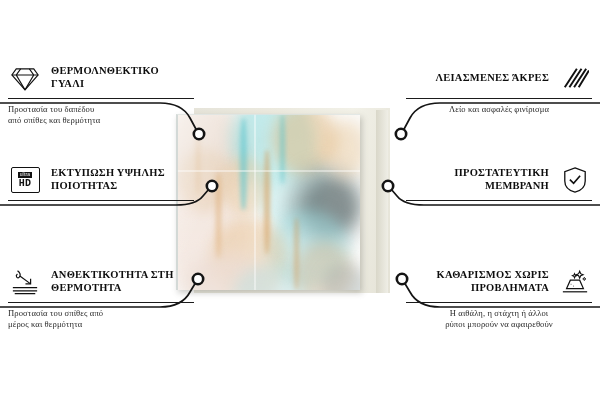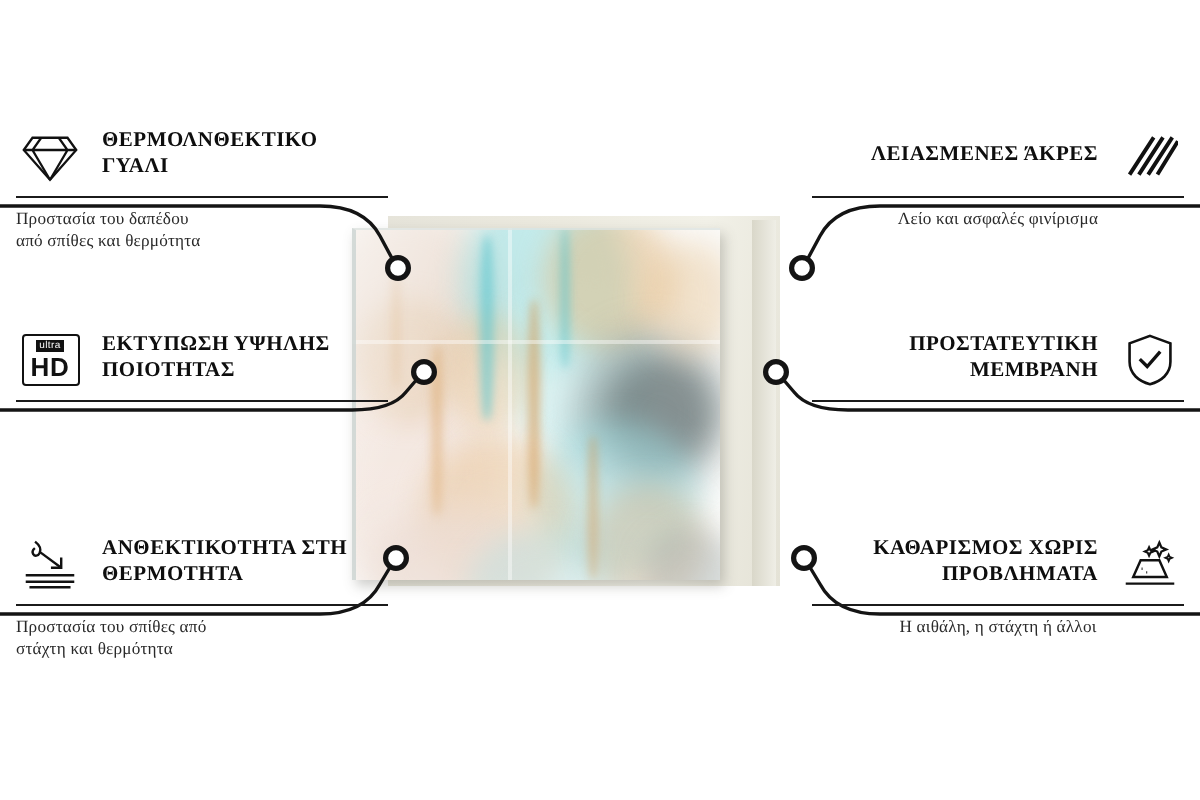--- a/index.html
+++ b/index.html
@@ -67,21 +67,21 @@
     font-family:"Liberation Serif", serif;letter-spacing:.1px;
   }
   .feat.right .fdesc{text-align:center;}
 
   .hd-badge{
     width:27px;height:24px;border:1.5px solid #111;border-radius:2px;
     display:flex;flex-direction:column;align-items:center;justify-content:center;
     font-family:"Liberation Sans", sans-serif;line-height:1;
   }
   .hd-badge .u{font-size:5px;background:#111;color:#fff;padding:.5px 2px;letter-spacing:.2px;}
-  .hd-badge .h{font-size:13px;font-weight:700;color:#111;margin-top:1px;letter-spacing:.3px;}
+  .hd-badge .h{font-size:10px;font-weight:700;color:#111;margin-top:1px;letter-spacing:.3px;font-family:Liberation Mono, monospace;}
 </style>
 </head>
 <body>
 
 <div id="stage">
 
   <div class="product">
     <div class="backing"></div>
     <div class="backing-edge"></div>
 
@@ -176,21 +176,21 @@
           <path d="M10.5 8.5 22 17"></path>
           <path d="M22 11.5V17h-5.5"></path>
           <path d="M3 21h26M3 24.5h26M5 27.5h22"></path>
         </svg>
       </span>
       <span class="ftitle">ΑΝΘΕΚΤΙΚΟΤΗΤΑ ΣΤΗ ΘΕΡΜΟΤΗΤΑ</span>
     </div>
     <div class="rule"></div>
     <div class="fdesc">
       <div>Προστασία του σπίθες από</div>
-      <div>στάχτη και θερμότητα</div>
+      <div>μέρος και θερμότητα</div>
     </div>
   </div>
 
   <div class="feat right" style="top:62px;">
     <div class="head">
       <span class="ficon">
         <svg viewBox="0 0 30 28" width="28" height="26" fill="none" stroke="#111" stroke-width="2.1">
           <path d="M9 24 22 4M14 24 27 4M19 24 30 6M4 24 17 4"></path>
         </svg>
       </span>
@@ -225,16 +225,17 @@
           <path d="M21 3.5l1.1 2.6 2.6 1.1-2.6 1.1L21 10.9 19.9 8.3 17.3 7.2l2.6-1.1z" stroke-width="1.2"></path>
           <path d="M15.5 6l.7 1.6 1.6.7-1.6.7-.7 1.6-.7-1.6-1.6-.7 1.6-.7z" stroke-width="1.1"></path>
           <path d="M26 10l.5 1.2 1.2.5-1.2.5-.5 1.2-.5-1.2-1.2-.5 1.2-.5z" stroke-width="1"></path>
         </svg>
       </span>
       <span class="ftitle">ΚΑΘΑΡΙΣΜΟΣ ΧΩΡΙΣ ΠΡΟΒΛΗΜΑΤΑ</span>
     </div>
     <div class="rule"></div>
     <div class="fdesc">
       <div>Η αιθάλη, η στάχτη ή άλλοι</div>
+      <div>ρύποι μπορούν να αφαιρεθούν</div>
     </div>
   </div>
 
 </div>
 
 </body></html>

